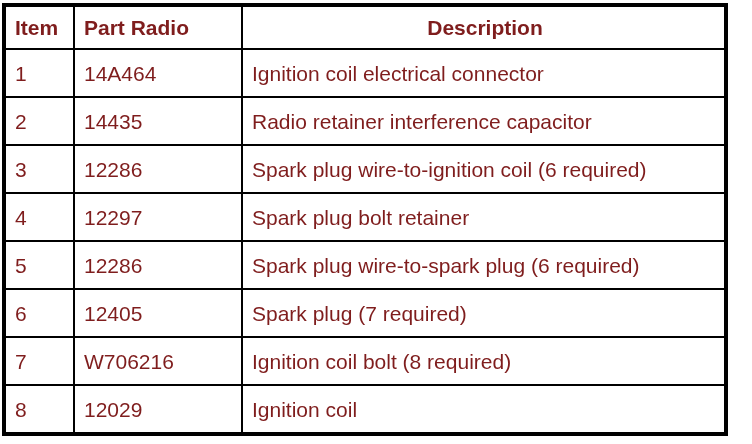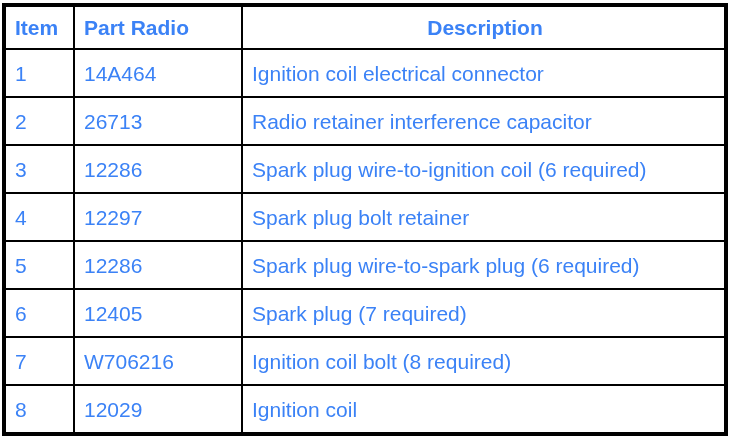--- a/index.html
+++ b/index.html
@@ -33,21 +33,21 @@
   table.parts col.c-part { width: 168px; }
   table.parts th, table.parts td {
     border: 2px solid #000000;
     font-size: 21px;
     line-height: 1;
     padding: 0 6px 0 9px;
     white-space: nowrap;
     overflow: hidden;
     vertical-align: middle;
     text-align: left;
-    color: #3b82f6;
+    color: #7f1d1d;
   }
   table.parts th {
     font-weight: bold;
     height: 41px;
   }
   table.parts th.desc-head { text-align: center; }
   table.parts td { height: 46px; font-weight: normal; }
 </style>
 </head>
 <body>
@@ -68,21 +68,21 @@
     </thead>
     <tbody id="parts-body">
     <tr>
       <td>1</td>
       <td>14A464</td>
       <td>Ignition coil electrical connector</td>
     </tr>
 
     <tr>
       <td>2</td>
-      <td>26713</td>
+      <td>14435</td>
       <td>Radio retainer interference capacitor</td>
     </tr>
 
     <tr>
       <td>3</td>
       <td>12286</td>
       <td>Spark plug wire-to-ignition coil (6 required)</td>
     </tr>
 
     <tr>

